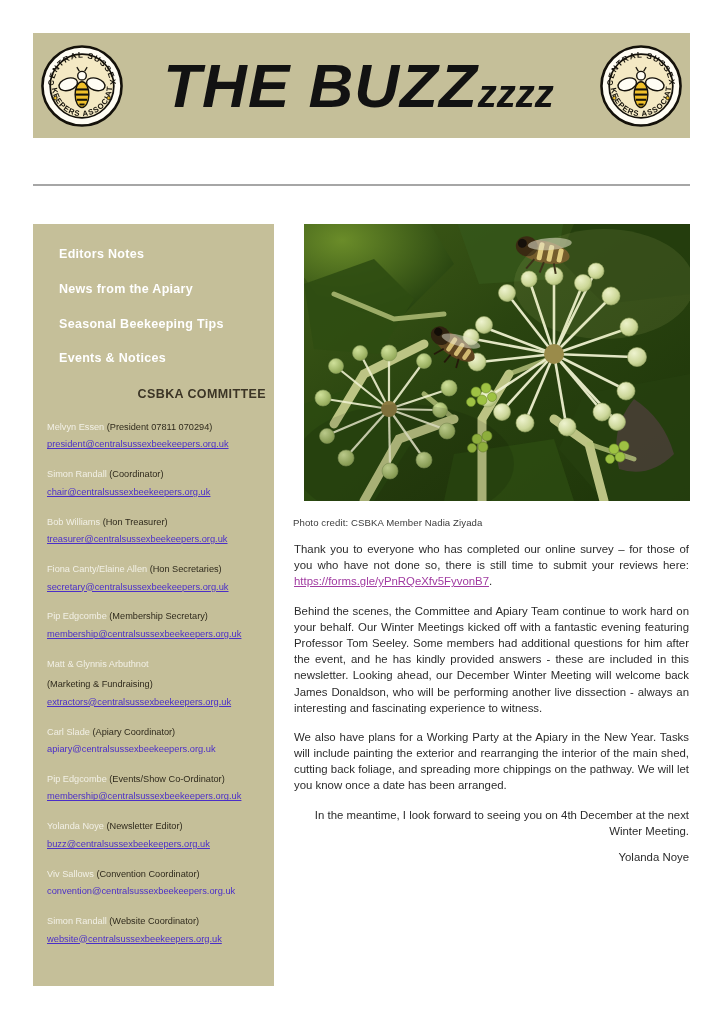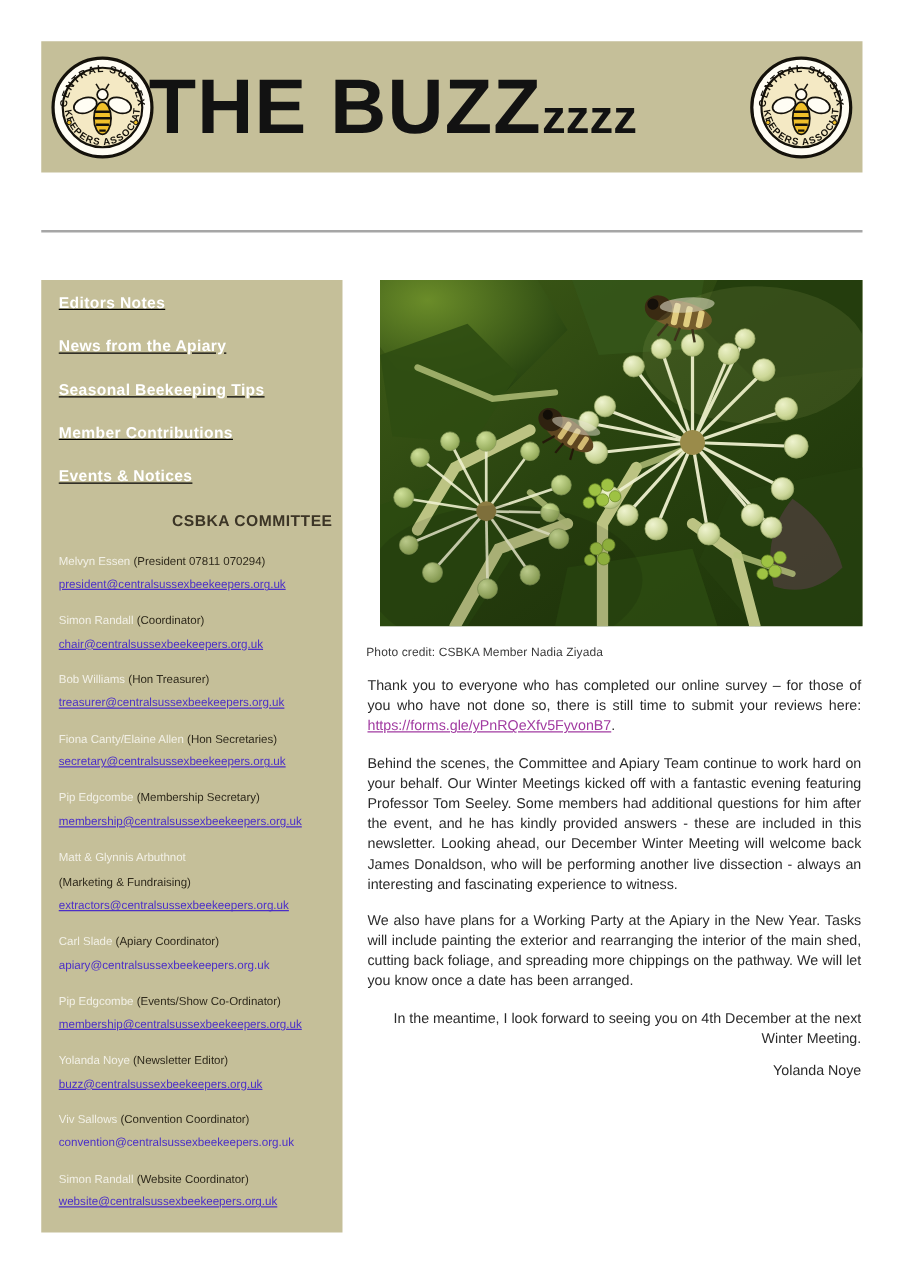--- a/index.html
+++ b/index.html
@@ -25,24 +25,25 @@
     height: 105px;
     background: #c5bf99;
     display: flex;
     align-items: center;
     justify-content: space-between;
     box-sizing: border-box;
     padding: 0 6px;
   }
   .masthead {
     flex: 1;
-    text-align: left;
+    text-align: center;
     white-space: nowrap;
     line-height: 1;
     margin-left: -6px;
+    font-style: italic;
   }
   .masthead .big {
     font-family: "Liberation Sans", sans-serif;
     font-weight: bold;
     font-size: 62px;
     letter-spacing: 1px;
     color: #121212;
     vertical-align: baseline;
   }
   .masthead .zzz {
@@ -77,24 +78,23 @@
     position: absolute;
     left: 33px;
     top: 224px;
     width: 241px;
     height: 762px;
     background: #c5bf99;
     box-sizing: border-box;
     padding: 12px 8px 10px 8px;
   }
   .nav-list {
-    margin: 0;
+    margin: 12px;
     padding: 0;
     list-style: none;
-    text-decoration: underline;
   }
   .nav-item {
     color: #ffffff;
     font-size: 12.5px;
     font-weight: bold;
     letter-spacing: 0.3px;
     padding: 0 0 0 6px;
     margin-bottom: 21px;
     line-height: 1.1;
   }
@@ -250,21 +250,20 @@
   </svg>
 </div>
 
 <div class="divider"></div>
 
 <aside class="sidebar">
   <ul class="nav-list">
     <li class="nav-item">Editors Notes</li>
     <li class="nav-item">News from the Apiary</li>
     <li class="nav-item">Seasonal Beekeeping Tips</li>
-    <li class="nav-item">Member Contributions</li>
     <li class="nav-item">Events &amp; Notices</li>
   </ul>
 
   <div class="committee-heading">CSBKA COMMITTEE</div>
 
   <div>
 
     <div class="member">
       <span class="member-name">Melvyn Essen </span><span class="member-role">(President 07811 070294)</span>
       <span class="member-email">president@centralsussexbeekeepers.org.uk</span>

